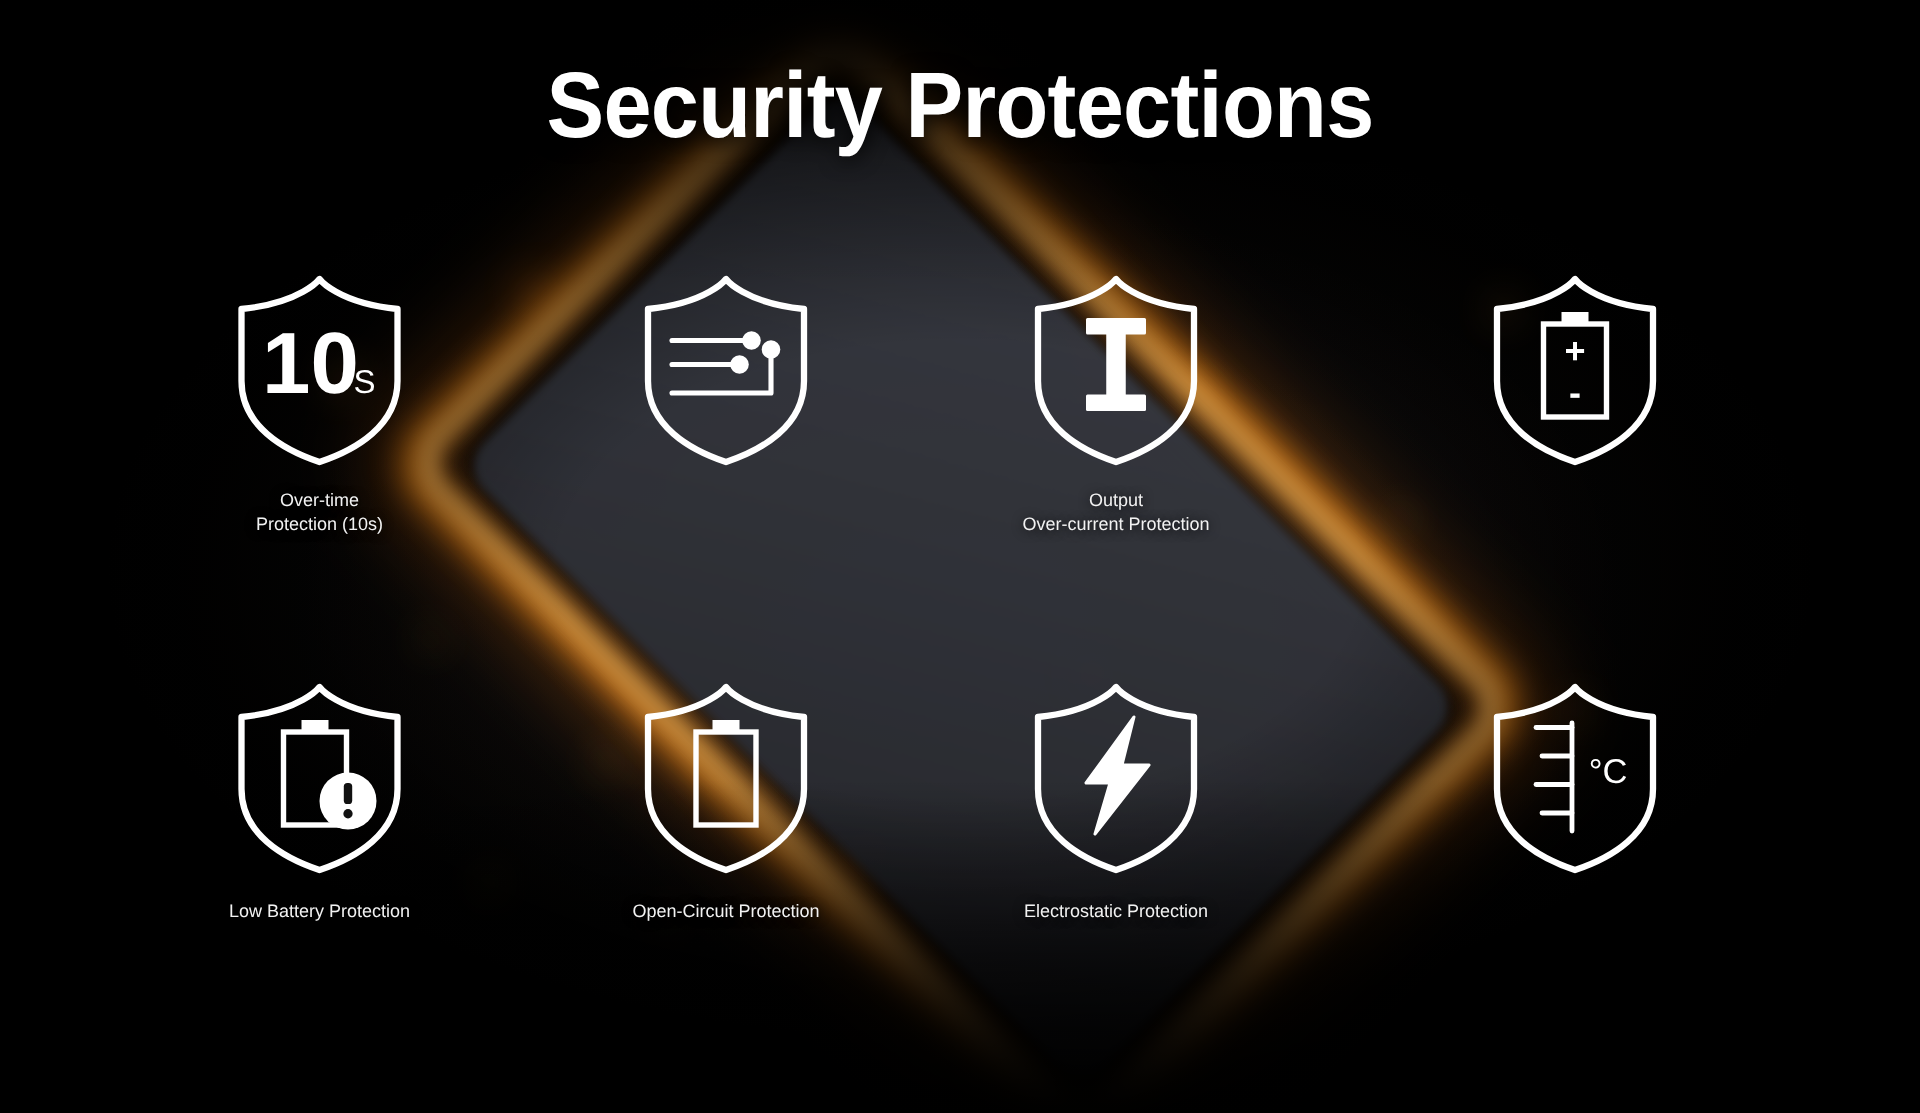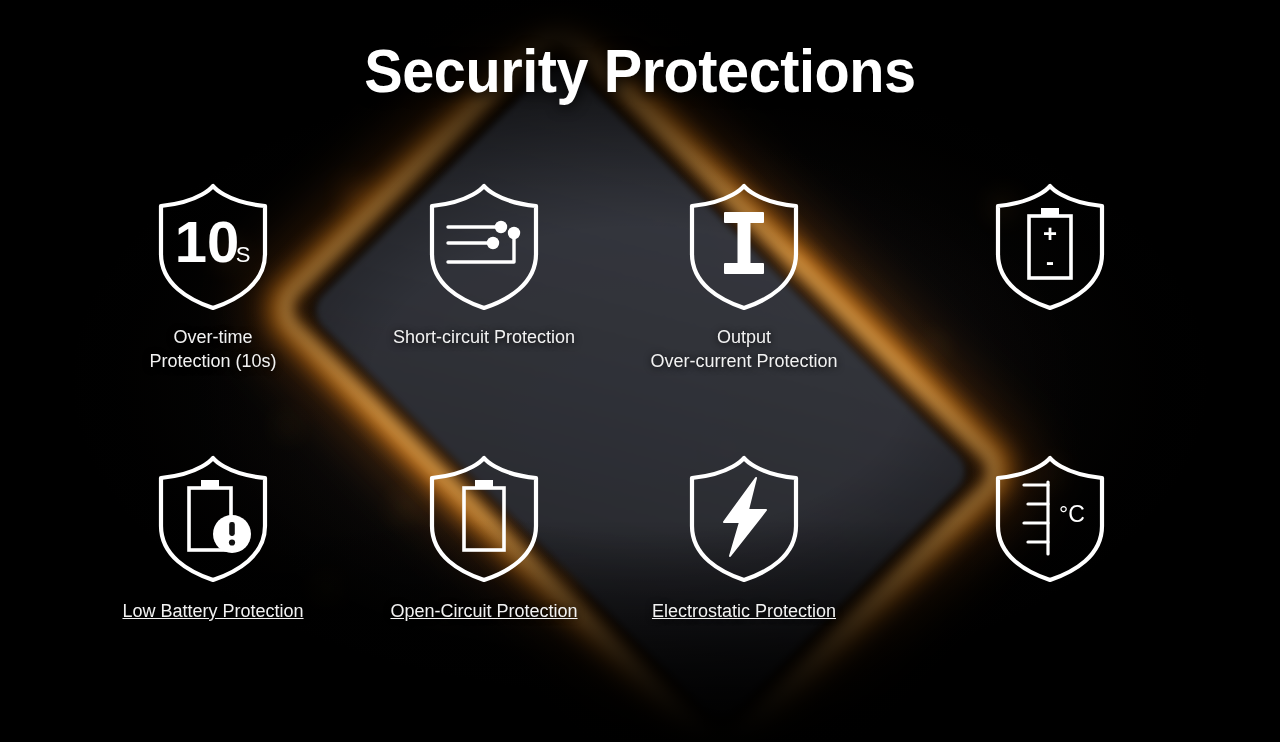--- a/index.html
+++ b/index.html
@@ -158,37 +158,37 @@
   .card .shield-wrap {
     width:124px;
     height:132px;
     margin:0 auto;
     position:relative;
   }
   .card .shield-wrap svg { display:block; width:124px; height:132px; }
 
   .card .label {
     margin-top:14px;
-    font-size:18px;
+    font-size:12px;
     line-height:1.33;
     color:#f2f2f2;
     text-shadow:0 1px 7px rgba(0,0,0,.9);
     white-space:pre-line;
   }
 
   
   .r1 { top:180px; }
   .r2 { top:452px; }
   .c1 { left:78px; }
   .c2 { left:349px; }
   .c3 { left:609px; }
   .c4 { left:915px; }
 
   
-  .r2 .label { margin-top:16px;text-decoration:underline; }
+  .r2 .label { margin-top:16px; }
 </style>
 </head>
 <body>
 
 <div class="stage">
 
   <div class="bg">
     <div class="bg-base"></div>
     <div class="bg-speckle"></div>
     <div class="bg-rhombus-glow3"></div>
@@ -221,21 +221,20 @@
           <g stroke="#ffffff" stroke-width="3.4" fill="none" stroke-linecap="round">
             <line x1="26" y1="47" x2="74" y2="47"></line>
             <line x1="26" y1="63" x2="66" y2="63"></line>
             <polyline points="26,82 92,82 92,58" stroke-linejoin="round"></polyline>
           </g>
           <circle cx="79" cy="47" r="6.2" fill="#ffffff"></circle>
           <circle cx="71" cy="63" r="6.2" fill="#ffffff"></circle>
           <circle cx="92" cy="53" r="6.2" fill="#ffffff"></circle>
         </svg>
       </div>
-      <div class="label">Short-circuit Protection</div>
     </div>
 
     <div class="card r1 c3">
       <div class="shield-wrap">
         <svg viewBox="0 0 124 132" aria-hidden="true">
           <path d="M62 6 C62 6 50 22 10 26 L10 74 C10 104 38 120 62 128 C86 120 114 104 114 74 L114 26 C74 22 62 6 62 6 Z" fill="none" stroke="#ffffff" stroke-width="4.2" stroke-linejoin="round"></path>
           <g fill="#ffffff">
             <rect x="42" y="32" width="40" height="11" rx="1"></rect>
             <rect x="55.5" y="32" width="13" height="62"></rect>
             <rect x="42" y="83" width="40" height="11" rx="1"></rect>

